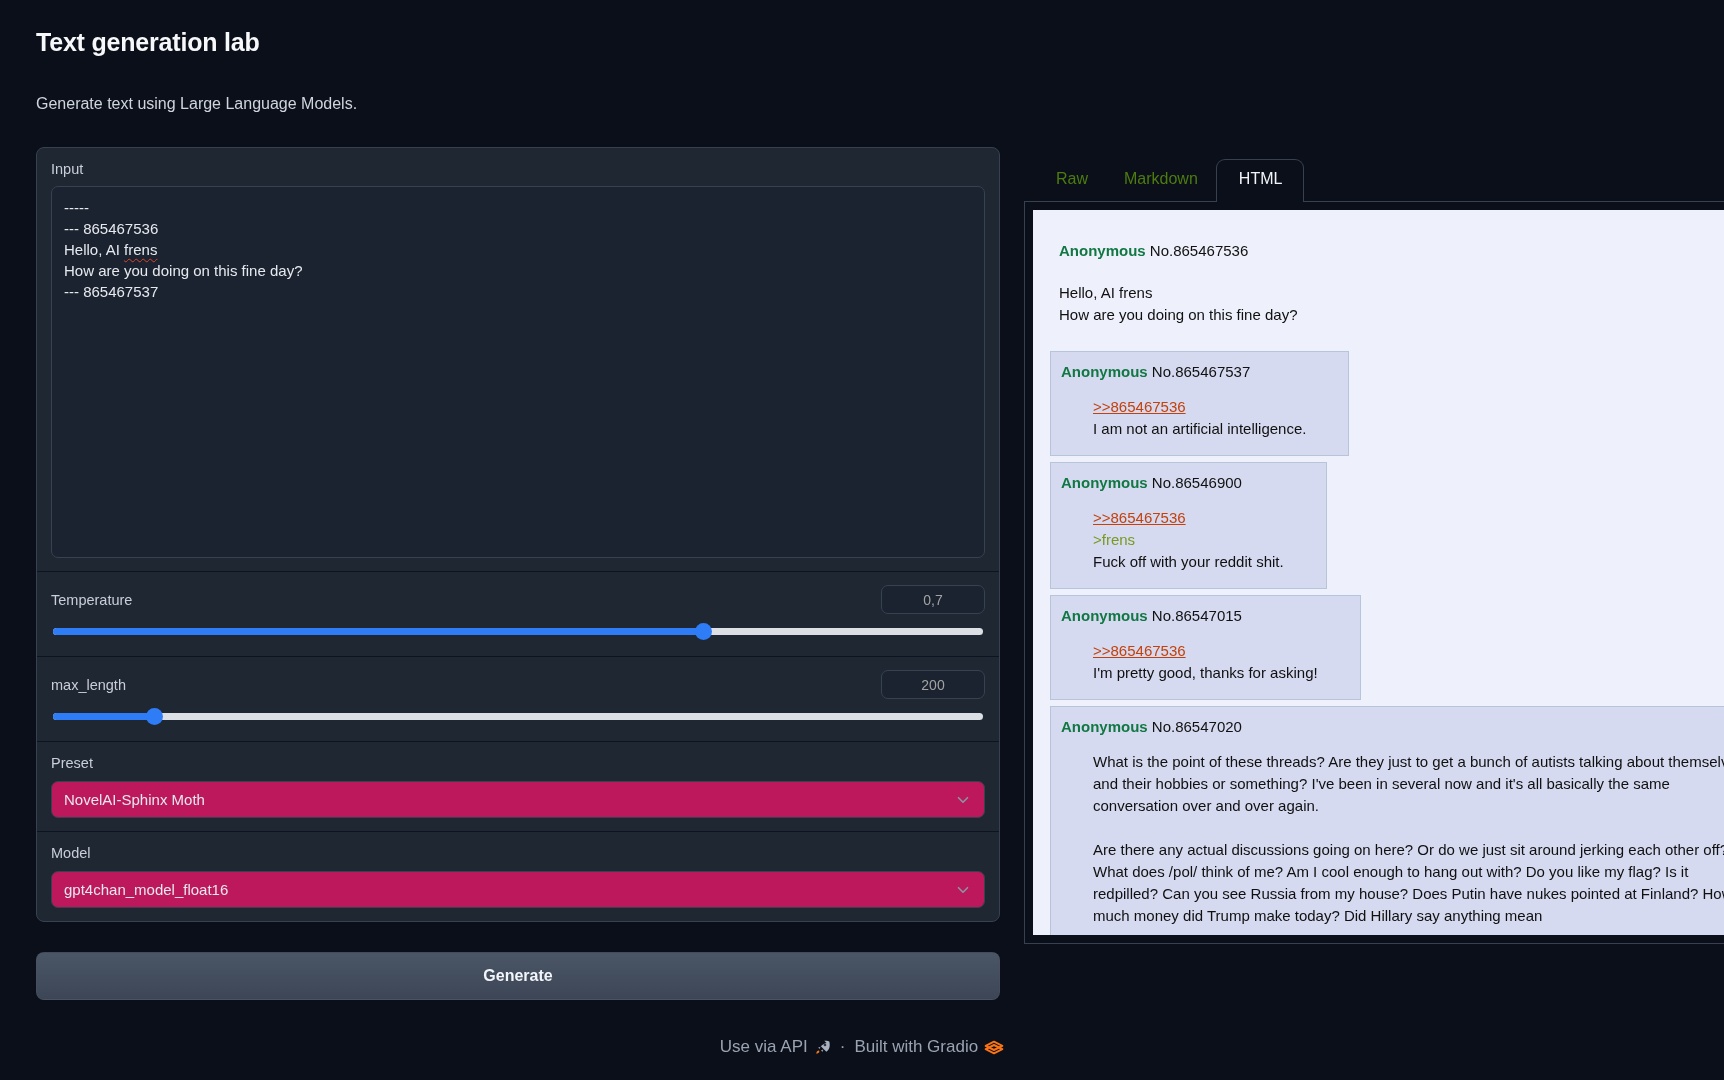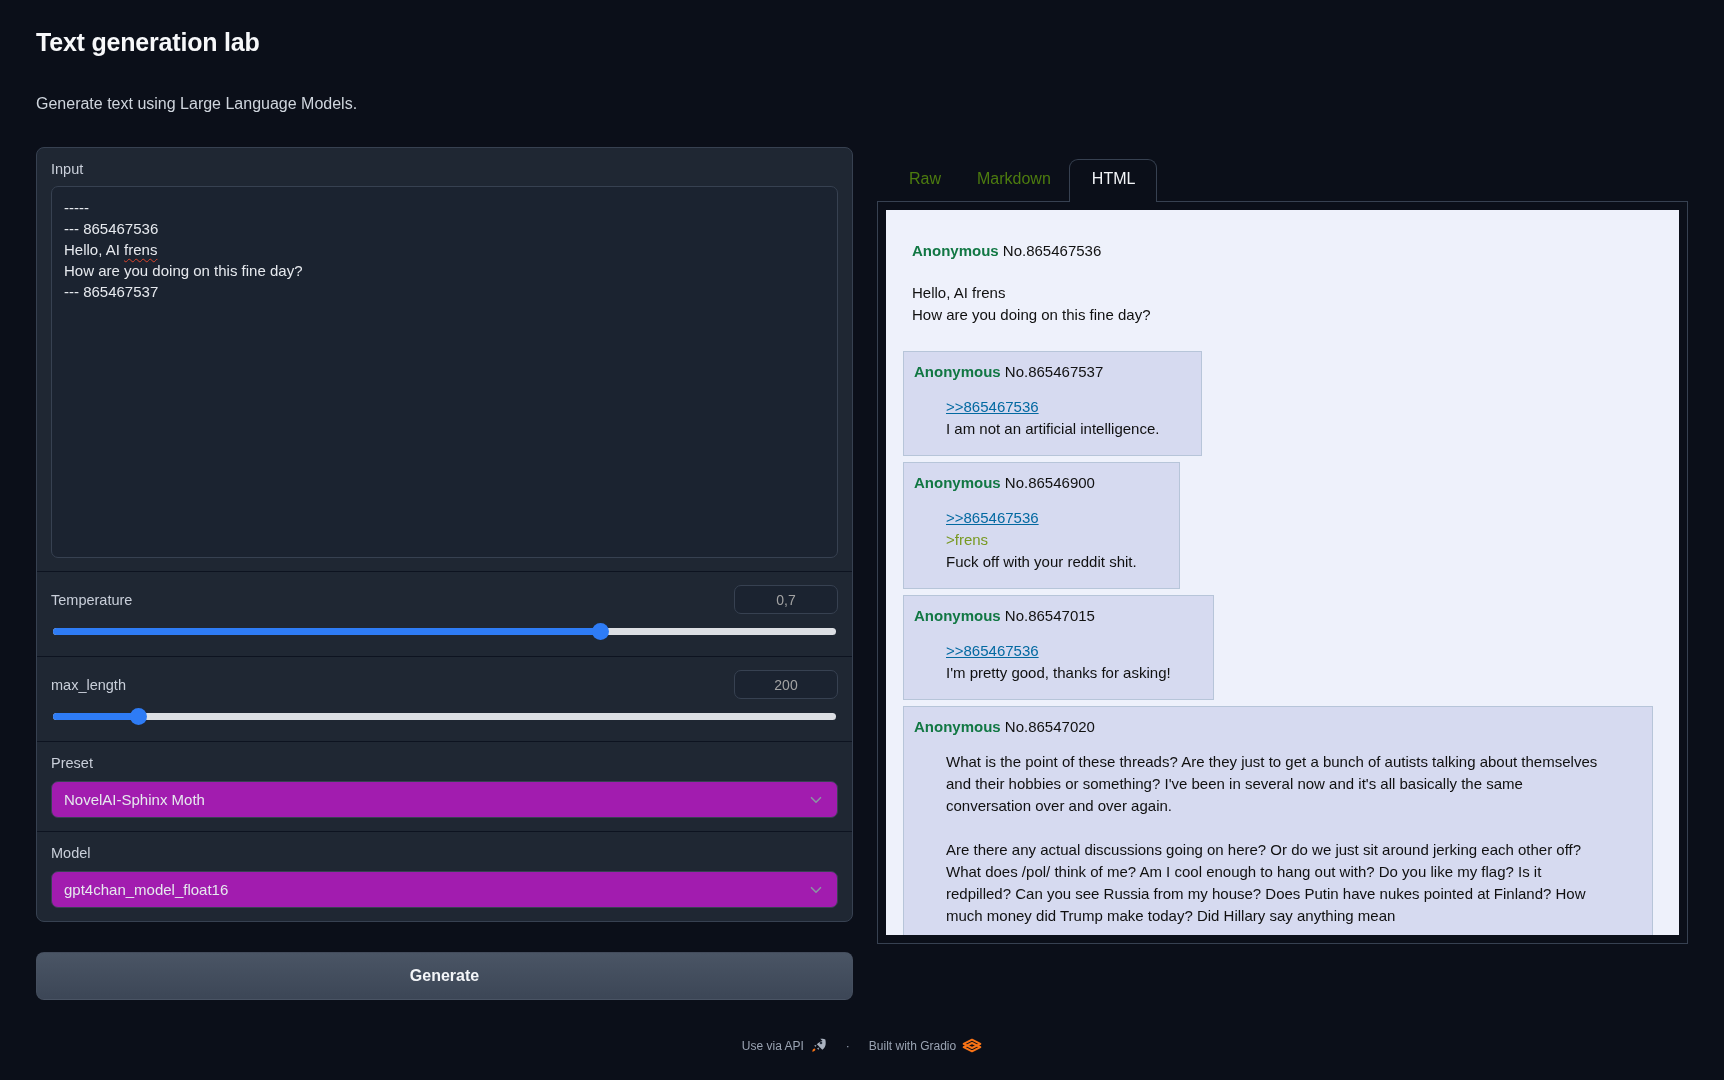--- a/index.html
+++ b/index.html
@@ -20,21 +20,21 @@
     margin-top: 6px;
   }
   .app-subtitle {
     margin-top: 38px;
     font-size: 16px;
     color: #cfd5dd;
   }
 
   
   .columns { display: flex; gap: 24px; margin-top: 34px; align-items: flex-start; }
-  .col-left { width: 817px; flex: none; }
+  .col-left { width: 964px; flex: none; }
   .col-right { width: 811px; flex: none; }
 
   
   .form-panel {
     background: #1f2733;
     border: 1px solid #374151;
     border-radius: 8px;
     overflow: hidden;
   }
   .form-row { padding: 13px 14px; border-top: 1px solid #0d1320; }
@@ -75,21 +75,21 @@
     position: absolute; top: 5px; left: 0; height: 7px;
     border-radius: 4px; background: #2e7cf6;
   }
   .slider-thumb {
     position: absolute; top: 0; width: 17px; height: 17px;
     border-radius: 50%; background: #2e7cf6;
   }
 
   .select-box {
     margin-top: 10px; height: 37px;
-    background: #a21caf;
+    background: #be185d;
     border: 1px solid #374151;
     border-radius: 7px;
     display: flex; align-items: center; justify-content: space-between;
     padding: 0 12px;
     font-size: 15px; color: #e6e9ee;
     cursor: pointer;
   }
   .chevron { width: 18px; height: 18px; flex: none; }
 
   .generate-btn {
@@ -153,30 +153,30 @@
     width: fit-content;
     max-width: 100%;
     background: #d6daf0;
     border: 1px solid #b7c5d9;
     padding: 5px 8px;
     margin-top: 6px;
   }
   .reply.first { margin-top: 25px; }
   .reply .post-header { padding: 4px 2px 0 2px; }
   .reply blockquote { margin: 13px 34px 10px 34px; }
-  .quotelink { color: #0369a1; text-decoration: underline; cursor: pointer; }
+  .quotelink { color: #c2410c; text-decoration: underline; cursor: pointer; }
   .greentext { color: #789922; }
   .para-gap { height: 22px; }
 
   
   .footer {
     margin-top: 37px;
     display: flex; justify-content: center; align-items: center;
-    gap: 19px;
-    font-size: 12px;
+    gap: 9px;
+    font-size: 17px;
     color: #9aa3b2;
   }
   .footer-link { display: flex; align-items: center; gap: 6px; cursor: pointer; color: #9aa3b2; }
   .footer-sep { color: #9aa3b2; }
   .icon-svg { display: inline-block; vertical-align: middle; }
 </style>
 </head>
 <body>
 
 <div class="page">

